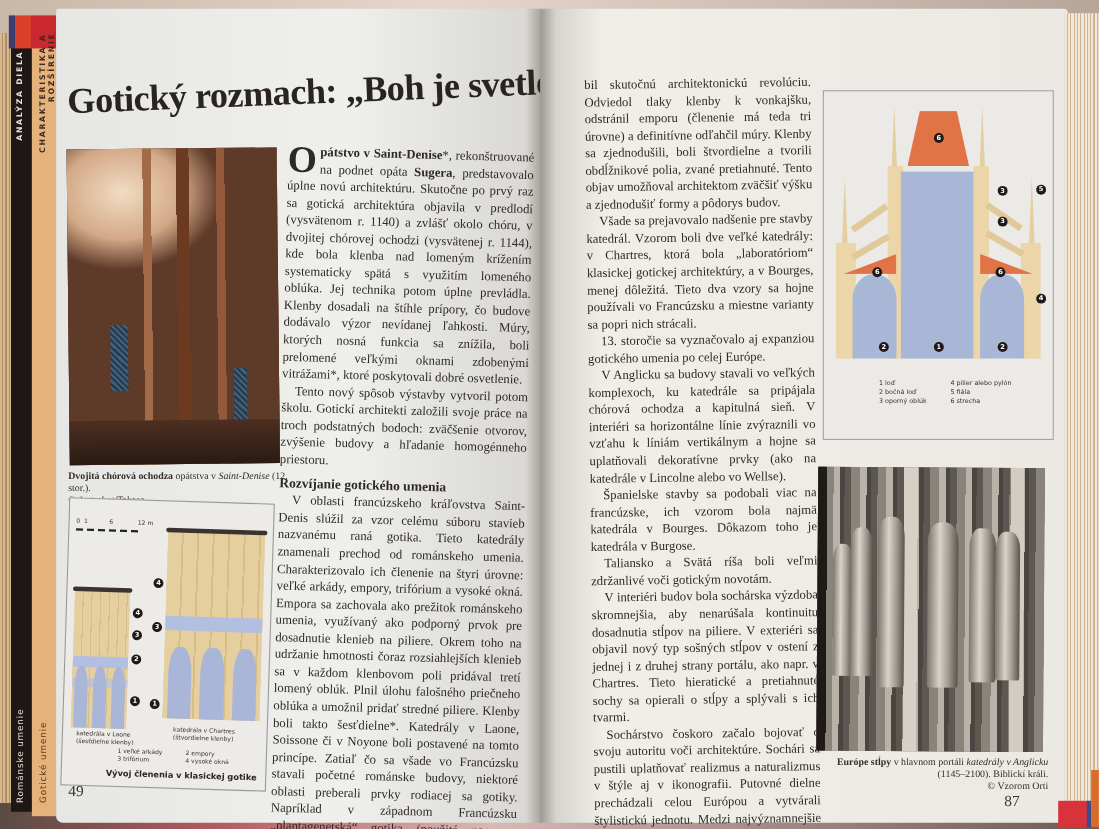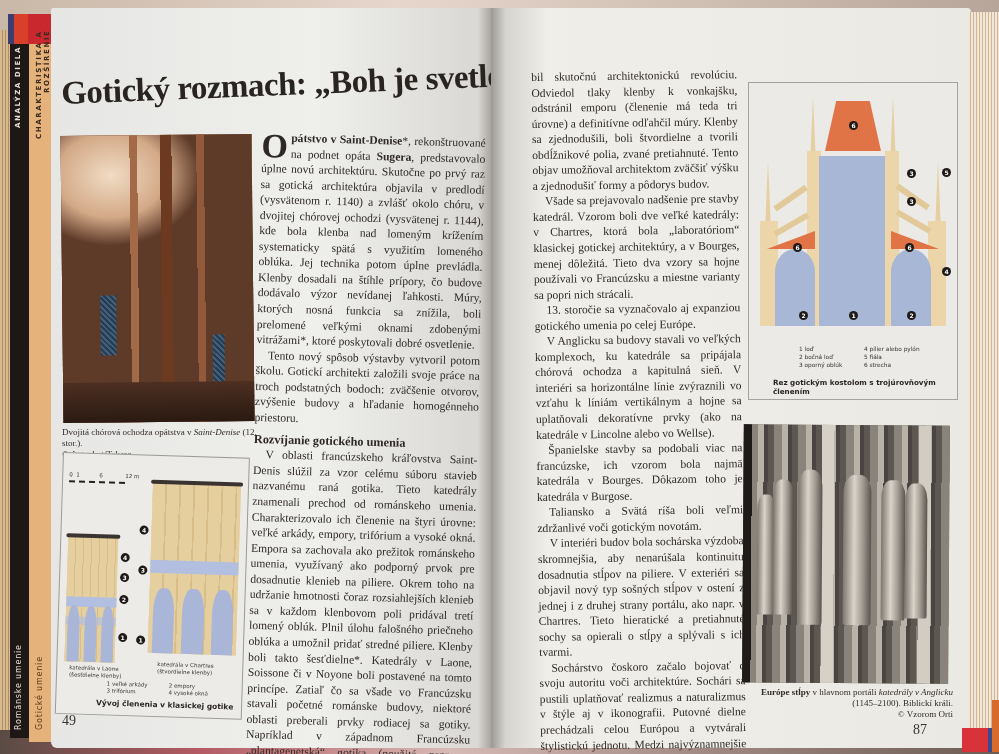--- a/index.html
+++ b/index.html
@@ -44,21 +44,21 @@
       linear-gradient(90deg,transparent 0 52%,#6b3a20 52% 58%,transparent 58%),
       linear-gradient(90deg,transparent 0 36%,#a36a48 36% 40%,transparent 40%),
       linear-gradient(90deg,transparent 0 71%,#925a3a 71% 75%,transparent 75%),
       radial-gradient(ellipse 90px 70px at 50px 40px,#f1dcc4,#d3a987 60%,#5e3a29 100%),
       radial-gradient(ellipse 80px 70px at 150px 50px,#efd6b8,#c99671 60%,#4f2e1d 100%),
       linear-gradient(180deg,#b57c58 0%,#8b5236 50%,#3c2418 100%);}
   .photo-abbey .win{position:absolute;background:repeating-linear-gradient(45deg,#253c55 0 2px,#445e75 2px 4px)}
 
   .caption{position:absolute;font-family:"Liberation Serif","DejaVu Serif",serif;font-size:9px;line-height:11px;color:#332c28}
   .cap-abbey{left:62px;top:427px;width:200px}
-  .cap-abbey b{font-weight:normal}
+  .cap-abbey b{font-weight:bold}
 
   .diagram-box{position:absolute;left:63px;top:452px;width:187px;height:262px;border:1px solid #9c9a96;transform:rotate(1.8deg);transform-origin:left top;background:#ecebe7}
   .elev{position:absolute;background:
       repeating-linear-gradient(90deg,#e5cf9f 0 14%,#d9bd88 14% 16%),#e6d3a8}
   .elev .arc{position:absolute;bottom:0;width:24%;height:45%;background:#a9b6d8;border-radius:40% 40% 0 0}
   .elev-laon{left:7px;top:83px;width:50px;height:125px}
   .elev-chartres{left:90px;top:27px;width:88px;height:170px}
   .elev .band{position:absolute;left:0;right:0;background:#b3bfe0}
   .elev .roof{position:absolute;left:-2px;right:-2px;top:-3px;height:4px;background:#3a3330;border-radius:2px}
   .badge{position:absolute;width:9px;height:9px;border-radius:50%;background:#1f1a18;color:#fff;font-family:"DejaVu Sans",sans-serif;font-size:6px;line-height:9px;text-align:center;font-weight:bold}
@@ -234,21 +234,20 @@
   <div class="legend" style="left:50px;top:262px">
     <div>1 loď</div>
     <div>2 bočná loď</div>
     <div>3 oporný oblúk</div>
   </div>
   <div class="legend" style="left:115px;top:262px">
     <div>4 pilier alebo pylón</div>
     <div>5 fiála</div>
     <div>6 strecha</div>
   </div>
-  <div class="sec-title">Rez gotickým kostolom s trojúrovňovým členením</div>
 </div>
 
 <div class="photo photo-portal">
   <div class="statue" style="left:14px;top:70px;width:18px;height:120px"></div>
   <div class="statue" style="left:30px;top:55px;width:20px;height:135px"></div>
   <div class="statue" style="left:55px;top:45px;width:24px;height:155px"></div>
   <div class="statue" style="left:100px;top:50px;width:28px;height:150px"></div>
   <div class="statue" style="left:138px;top:55px;width:24px;height:140px"></div>
   <div class="statue" style="left:162px;top:58px;width:22px;height:135px"></div>
 </div>

